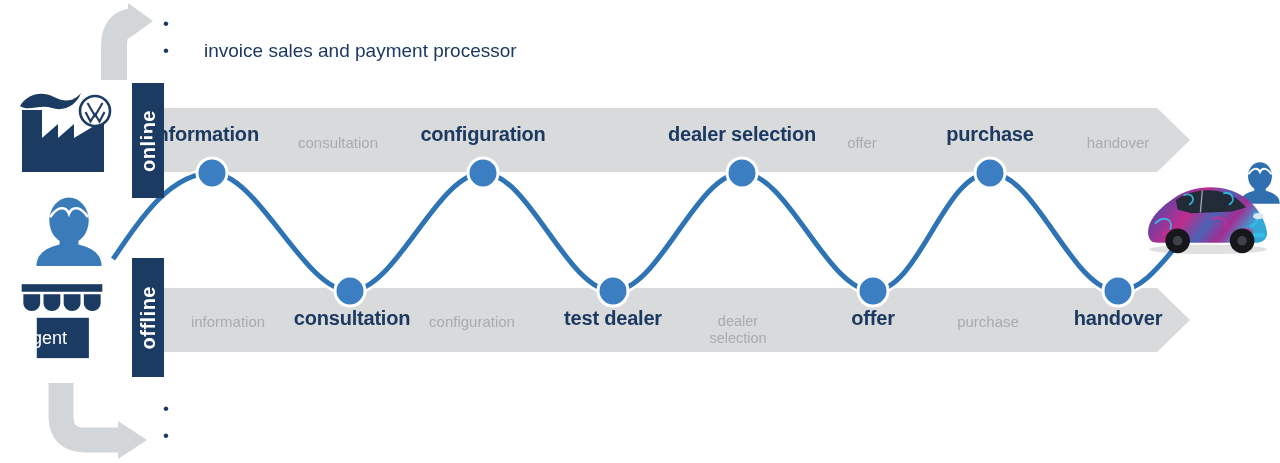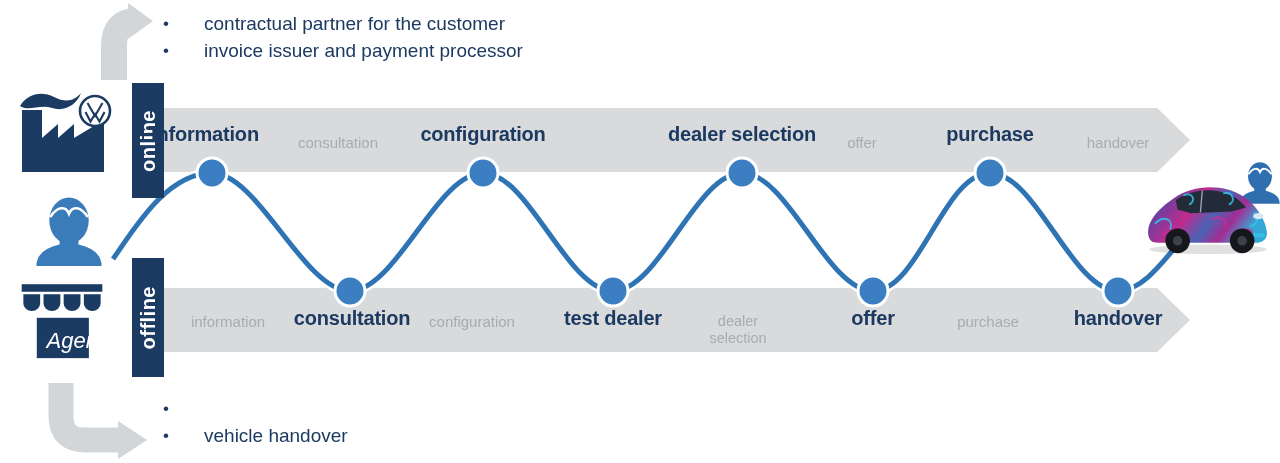--- a/index.html
+++ b/index.html
@@ -30,22 +30,22 @@
   .station.act{color:#1c3a61;font-weight:bold;font-size:20px;letter-spacing:-0.2px;}
   .station.inact{color:#a8acae;font-weight:normal;font-size:15px;}
   .station.on.act{top:123px;}
   .station.on.inact{top:134px;}
   .station.off.act{top:307px;}
   .station.off.inact{top:313px;}
   .station.wrap{white-space:normal;width:94px;top:299px;line-height:1.18;text-align:center;font-size:14.5px;}
   
   .abs{position:absolute;}
   .z2{z-index:2;}.z3{z-index:3;}.z4{z-index:4;}
-  .agent-label{position:absolute;left:0;top:44px;width:100%;text-align:right;
-    color:#fff;font-size:22px;z-index:4;font-style:italic;}
+  .agent-label{position:absolute;left:0;top:44px;width:100%;text-align:left;
+    color:#fff;font-size:18px;z-index:4;}
   svg{display:block;}
 </style>
 </head>
 <body>
 
 <div class="canvas">
 
   <svg class="abs" style="left:0;top:0;" width="1280" height="463" viewBox="0 0 1280 463">
     <g>
       <path d="M114,80 L114,46 Q114,21 136,21 L130,21" fill="none" stroke="#d3d6d9" stroke-width="26"></path>
@@ -53,35 +53,33 @@
     </g>
     <g>
       <path d="M61,383 L61,416 Q61,440 85,440 L120,440" fill="none" stroke="#d3d6d9" stroke-width="25"></path>
       <polygon points="118,421 147,440 118,459" fill="#d3d6d9"></polygon>
     </g>
   </svg>
 
   <div class="note note-top">
     <div class="note-row">
       <span class="note-bullet">•</span>
-      <span>contractual partner for the customer</span>
     </div>
     <div class="note-row">
       <span class="note-bullet">•</span>
-      <span>invoice issuer and payment processor</span>
+      <span>invoice sales and payment processor</span>
     </div>
   </div>
 
   <div class="note note-bottom">
     <div class="note-row">
       <span class="note-bullet">•</span>
     </div>
     <div class="note-row">
       <span class="note-bullet">•</span>
-      <span>vehicle handover</span>
     </div>
   </div>
 
   <svg class="abs z3" style="left:16px;top:86px;" width="98" height="92" viewBox="0 0 98 92">
     <path d="M4,20 C12,7 26,5 38,11 C50,17 58,15 65,7 C61,19 48,26 36,22 C24,18 12,26 4,20 Z" fill="#1c3b63"></path>
     <path d="M6,86 L6,24 L26,24 L26,52 L42,38 L42,52 L58,38 L58,52 L88,34 L88,86 Z" fill="#1c3b63"></path>
     <g>
       <circle cx="79" cy="25" r="15" fill="#fff" stroke="#1c3b63" stroke-width="2.6"></circle>
       <path d="M71.5,17 L79,30 L86.5,17" fill="none" stroke="#1c3b63" stroke-width="2.1"></path>
       <path d="M69.5,26 L74.5,35.5 L79,28 L83.5,35.5 L88.5,26" fill="none" stroke="#1c3b63" stroke-width="2.1"></path>

